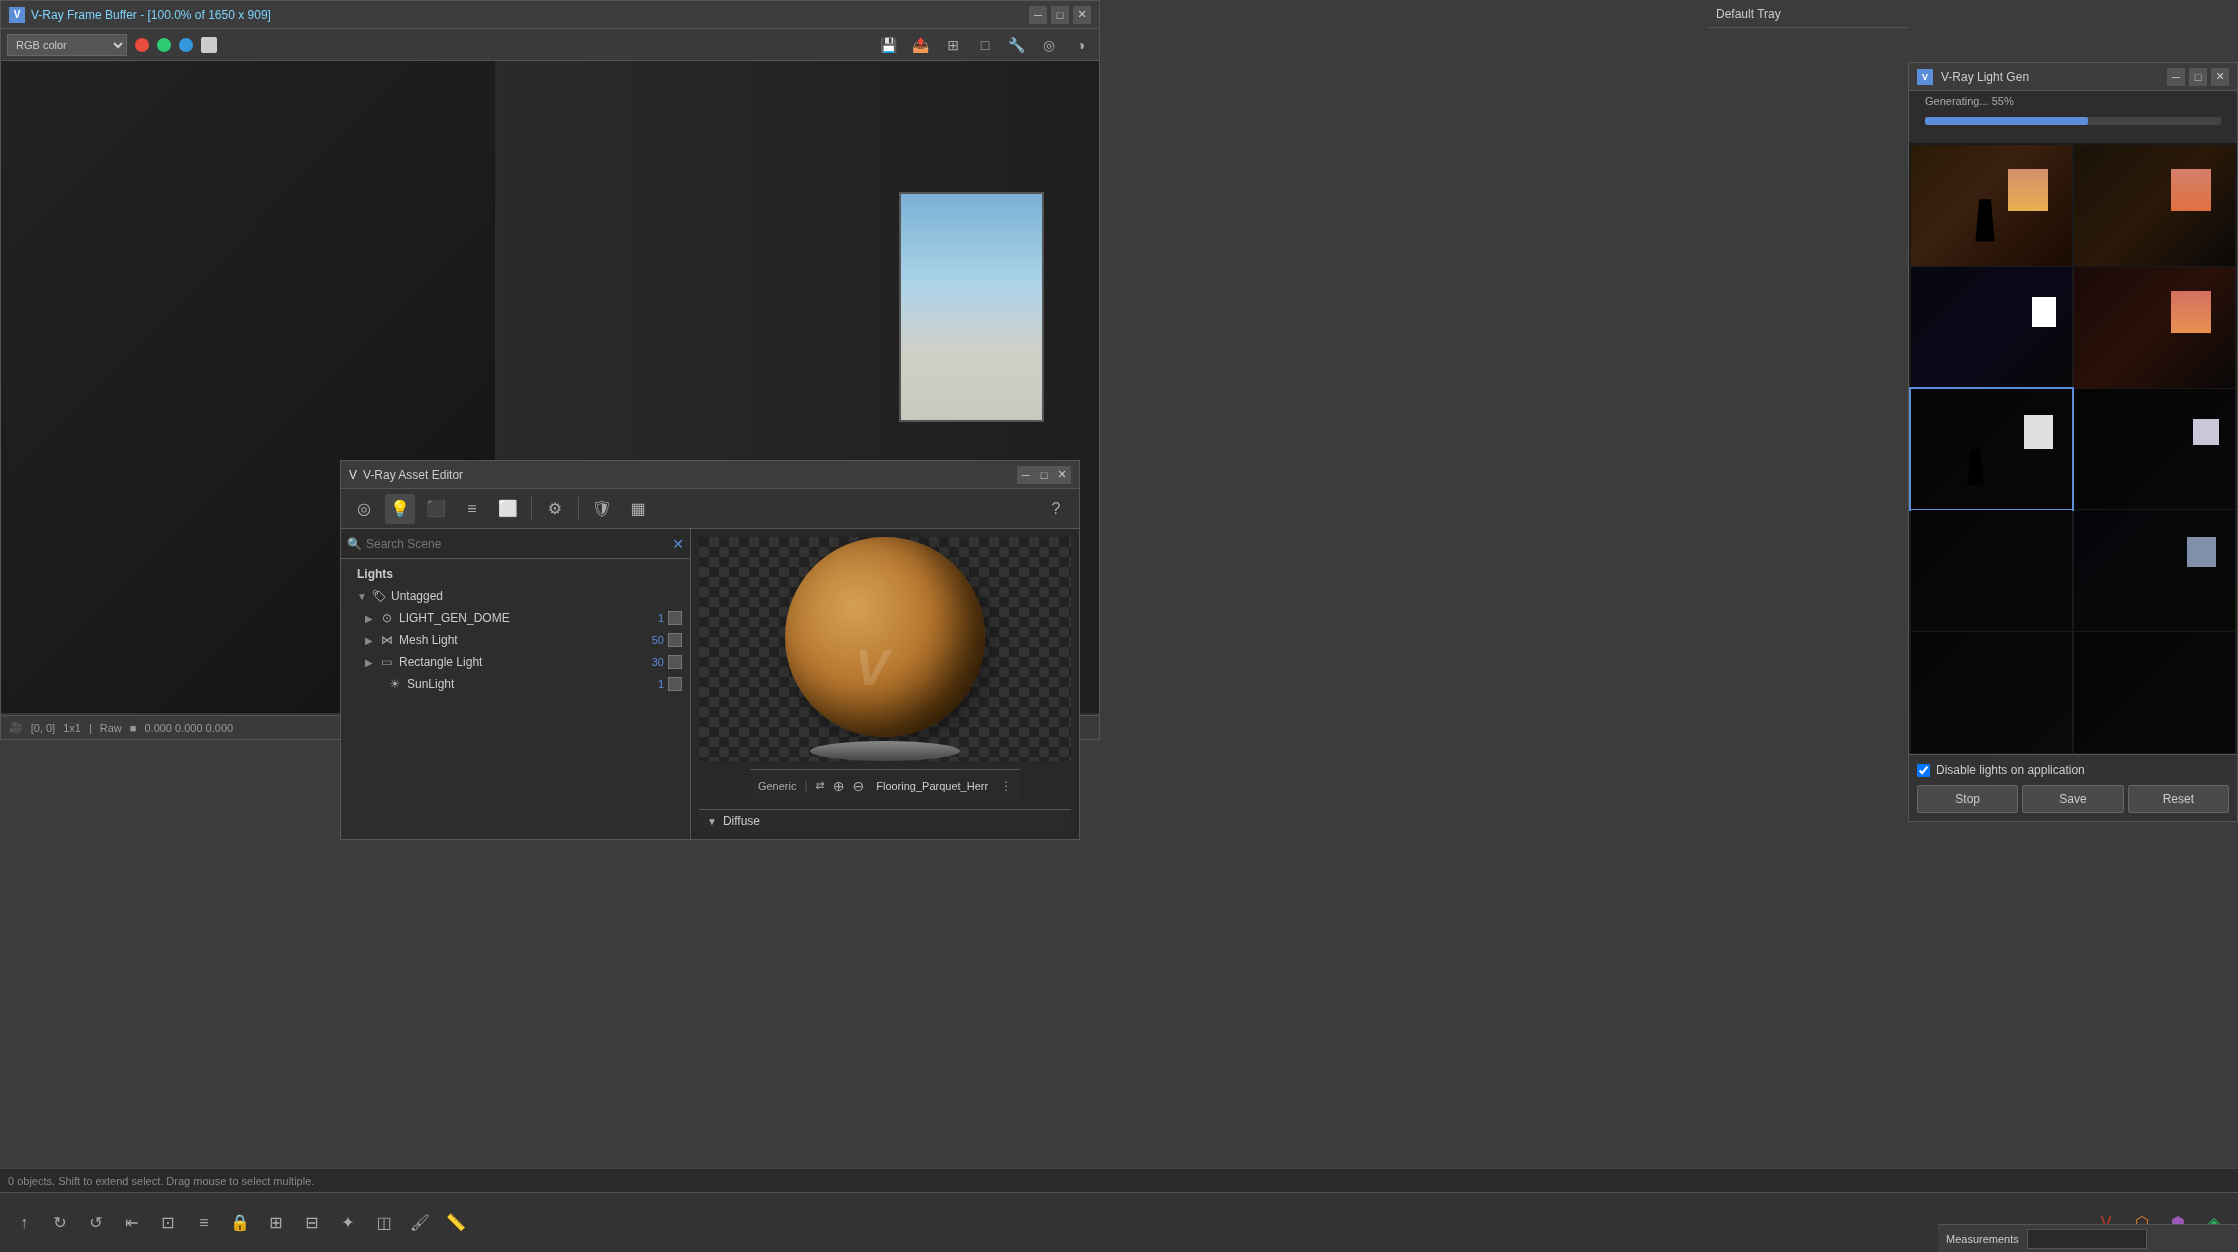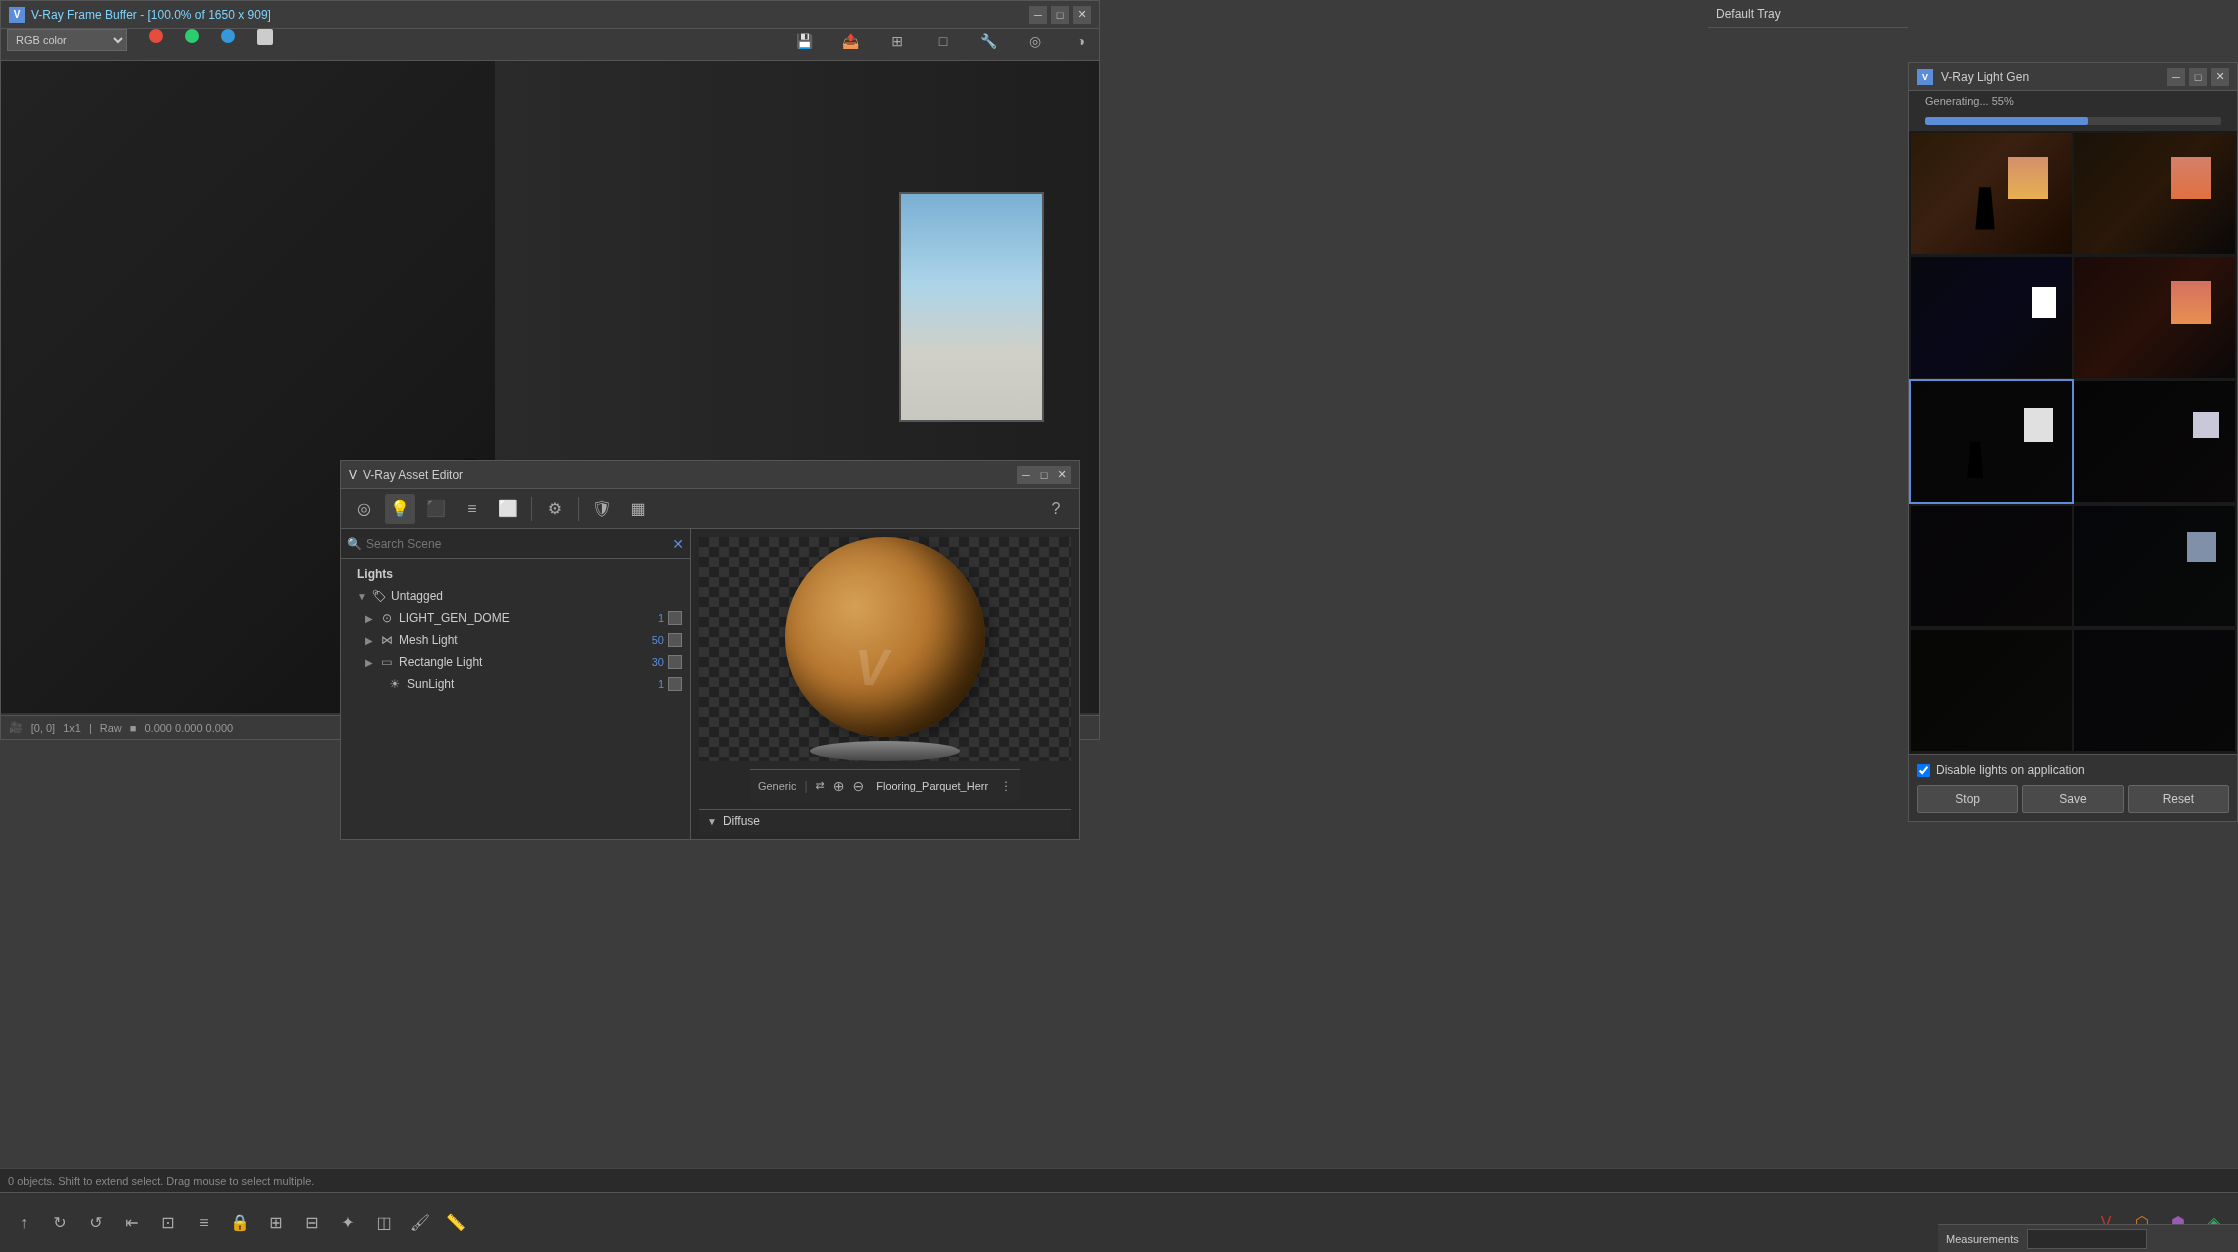--- a/index.html
+++ b/index.html
@@ -64,22 +64,23 @@
       font-size: 12px;
       color: #ccc;
       cursor: pointer;
       padding: 2px 4px;
     }
 
     .vfb-toolbar {
       background: #3a3a3a;
       height: 32px;
       display: flex;
+      align-items: center;
       padding: 0 6px;
-      gap: 22px;
+      gap: 8px;
       border-bottom: 1px solid #555;
       flex-shrink: 0;
     }
     .channel-select {
       background: #555;
       border: 1px solid #666;
       color: #ccc;
       height: 22px;
       padding: 0 4px;
       font-size: 11px;
@@ -696,21 +697,21 @@
 </div>
 
 <div class="lightgen-panel">
   <div class="lg-titlebar">
     <div class="lg-title-icon">V</div>
     <span style="flex:1;color:#ccc;font-size:12px;margin-left:4px;">V-Ray Light Gen</span>
     <button class="win-btn">─</button>
     <button class="win-btn">□</button>
     <button class="win-btn close">✕</button>
   </div>
-  <div style="padding:4px 8px 0;flex-shrink:0;border-radius:14px;">
+  <div style="padding:4px 8px 12px;flex-shrink:0;border-radius:14px;">
     <span class="lg-progress-label" style="display:block;">Generating... 55%</span>
     <div class="lg-progress-bar">
       <div class="lg-progress-fill" style="width:55%;"></div>
     </div>
   </div>
   <div class="lg-grid">
 
     <div class="lg-thumb room-warm">
       <div class="room-thumb-window" style="background:linear-gradient(to bottom,#d4906a,#e8b050);"></div>
       <div class="room-thumb-fig"></div>

